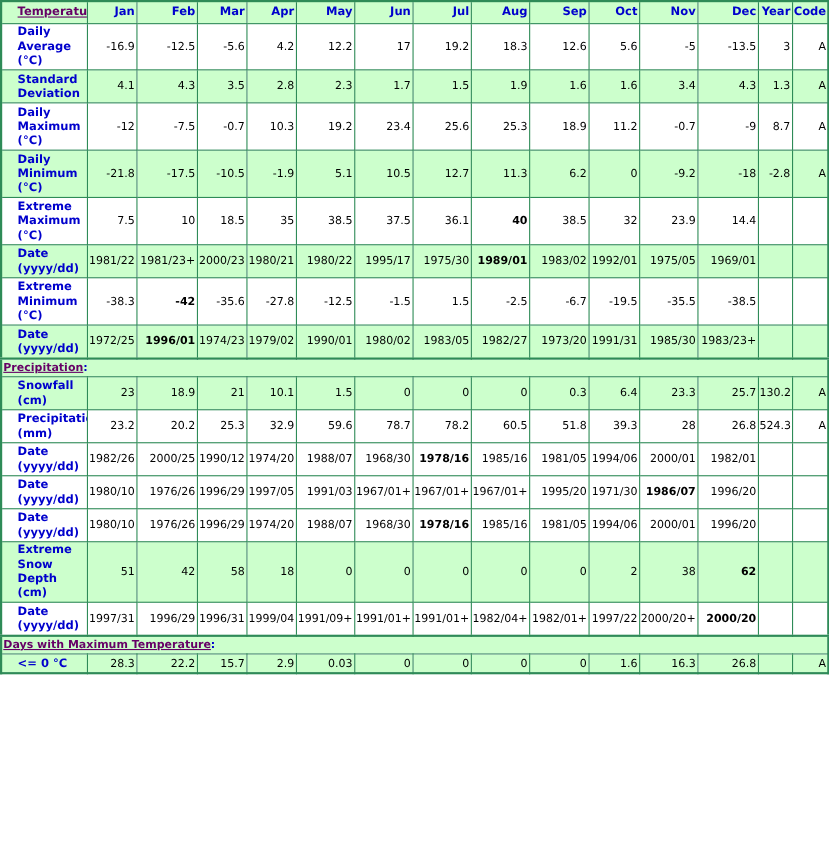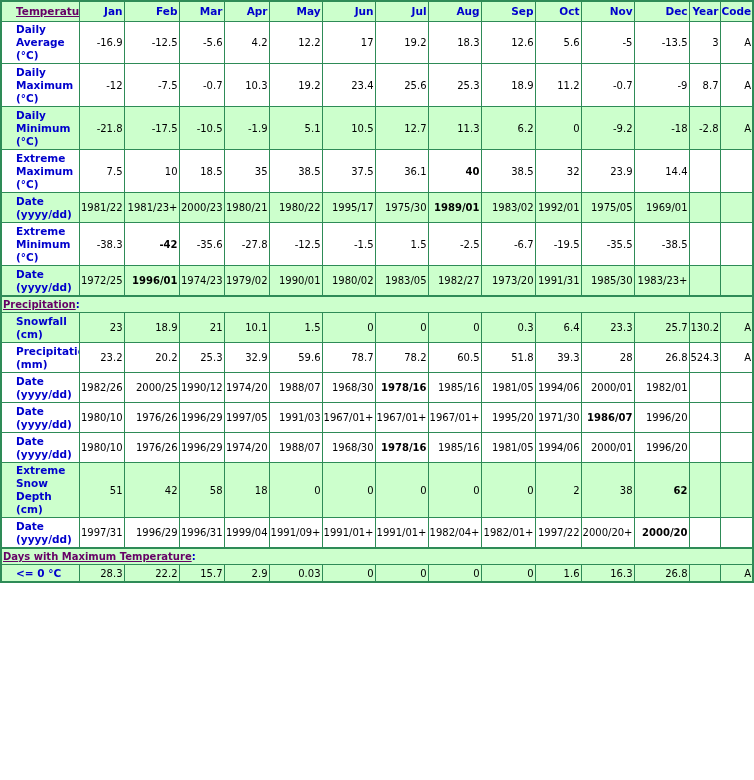--- a/index.html
+++ b/index.html
@@ -97,20 +97,37 @@
         <td>17</td>
         <td>19.2</td>
         <td>18.3</td>
         <td>12.6</td>
         <td>5.6</td>
         <td>-5</td>
         <td>-13.5</td>
         <td>3</td>
         <td class="code">A</td>
       </tr>
+      <tr class="g hd">
+        <td class="lbl">Standard Deviation</td>
+        <td>4.1</td>
+        <td>4.3</td>
+        <td>3.5</td>
+        <td>2.8</td>
+        <td>2.3</td>
+        <td>1.7</td>
+        <td>1.5</td>
+        <td>1.9</td>
+        <td>1.6</td>
+        <td>1.6</td>
+        <td>3.4</td>
+        <td>4.3</td>
+        <td>1.3</td>
+        <td class="code">A</td>
+      </tr>
       <tr class="w h3">
         <td class="lbl">Daily Maximum (°C)</td>
         <td>-12</td>
         <td>-7.5</td>
         <td>-0.7</td>
         <td>10.3</td>
         <td>19.2</td>
         <td>23.4</td>
         <td>25.6</td>
         <td>25.3</td>

